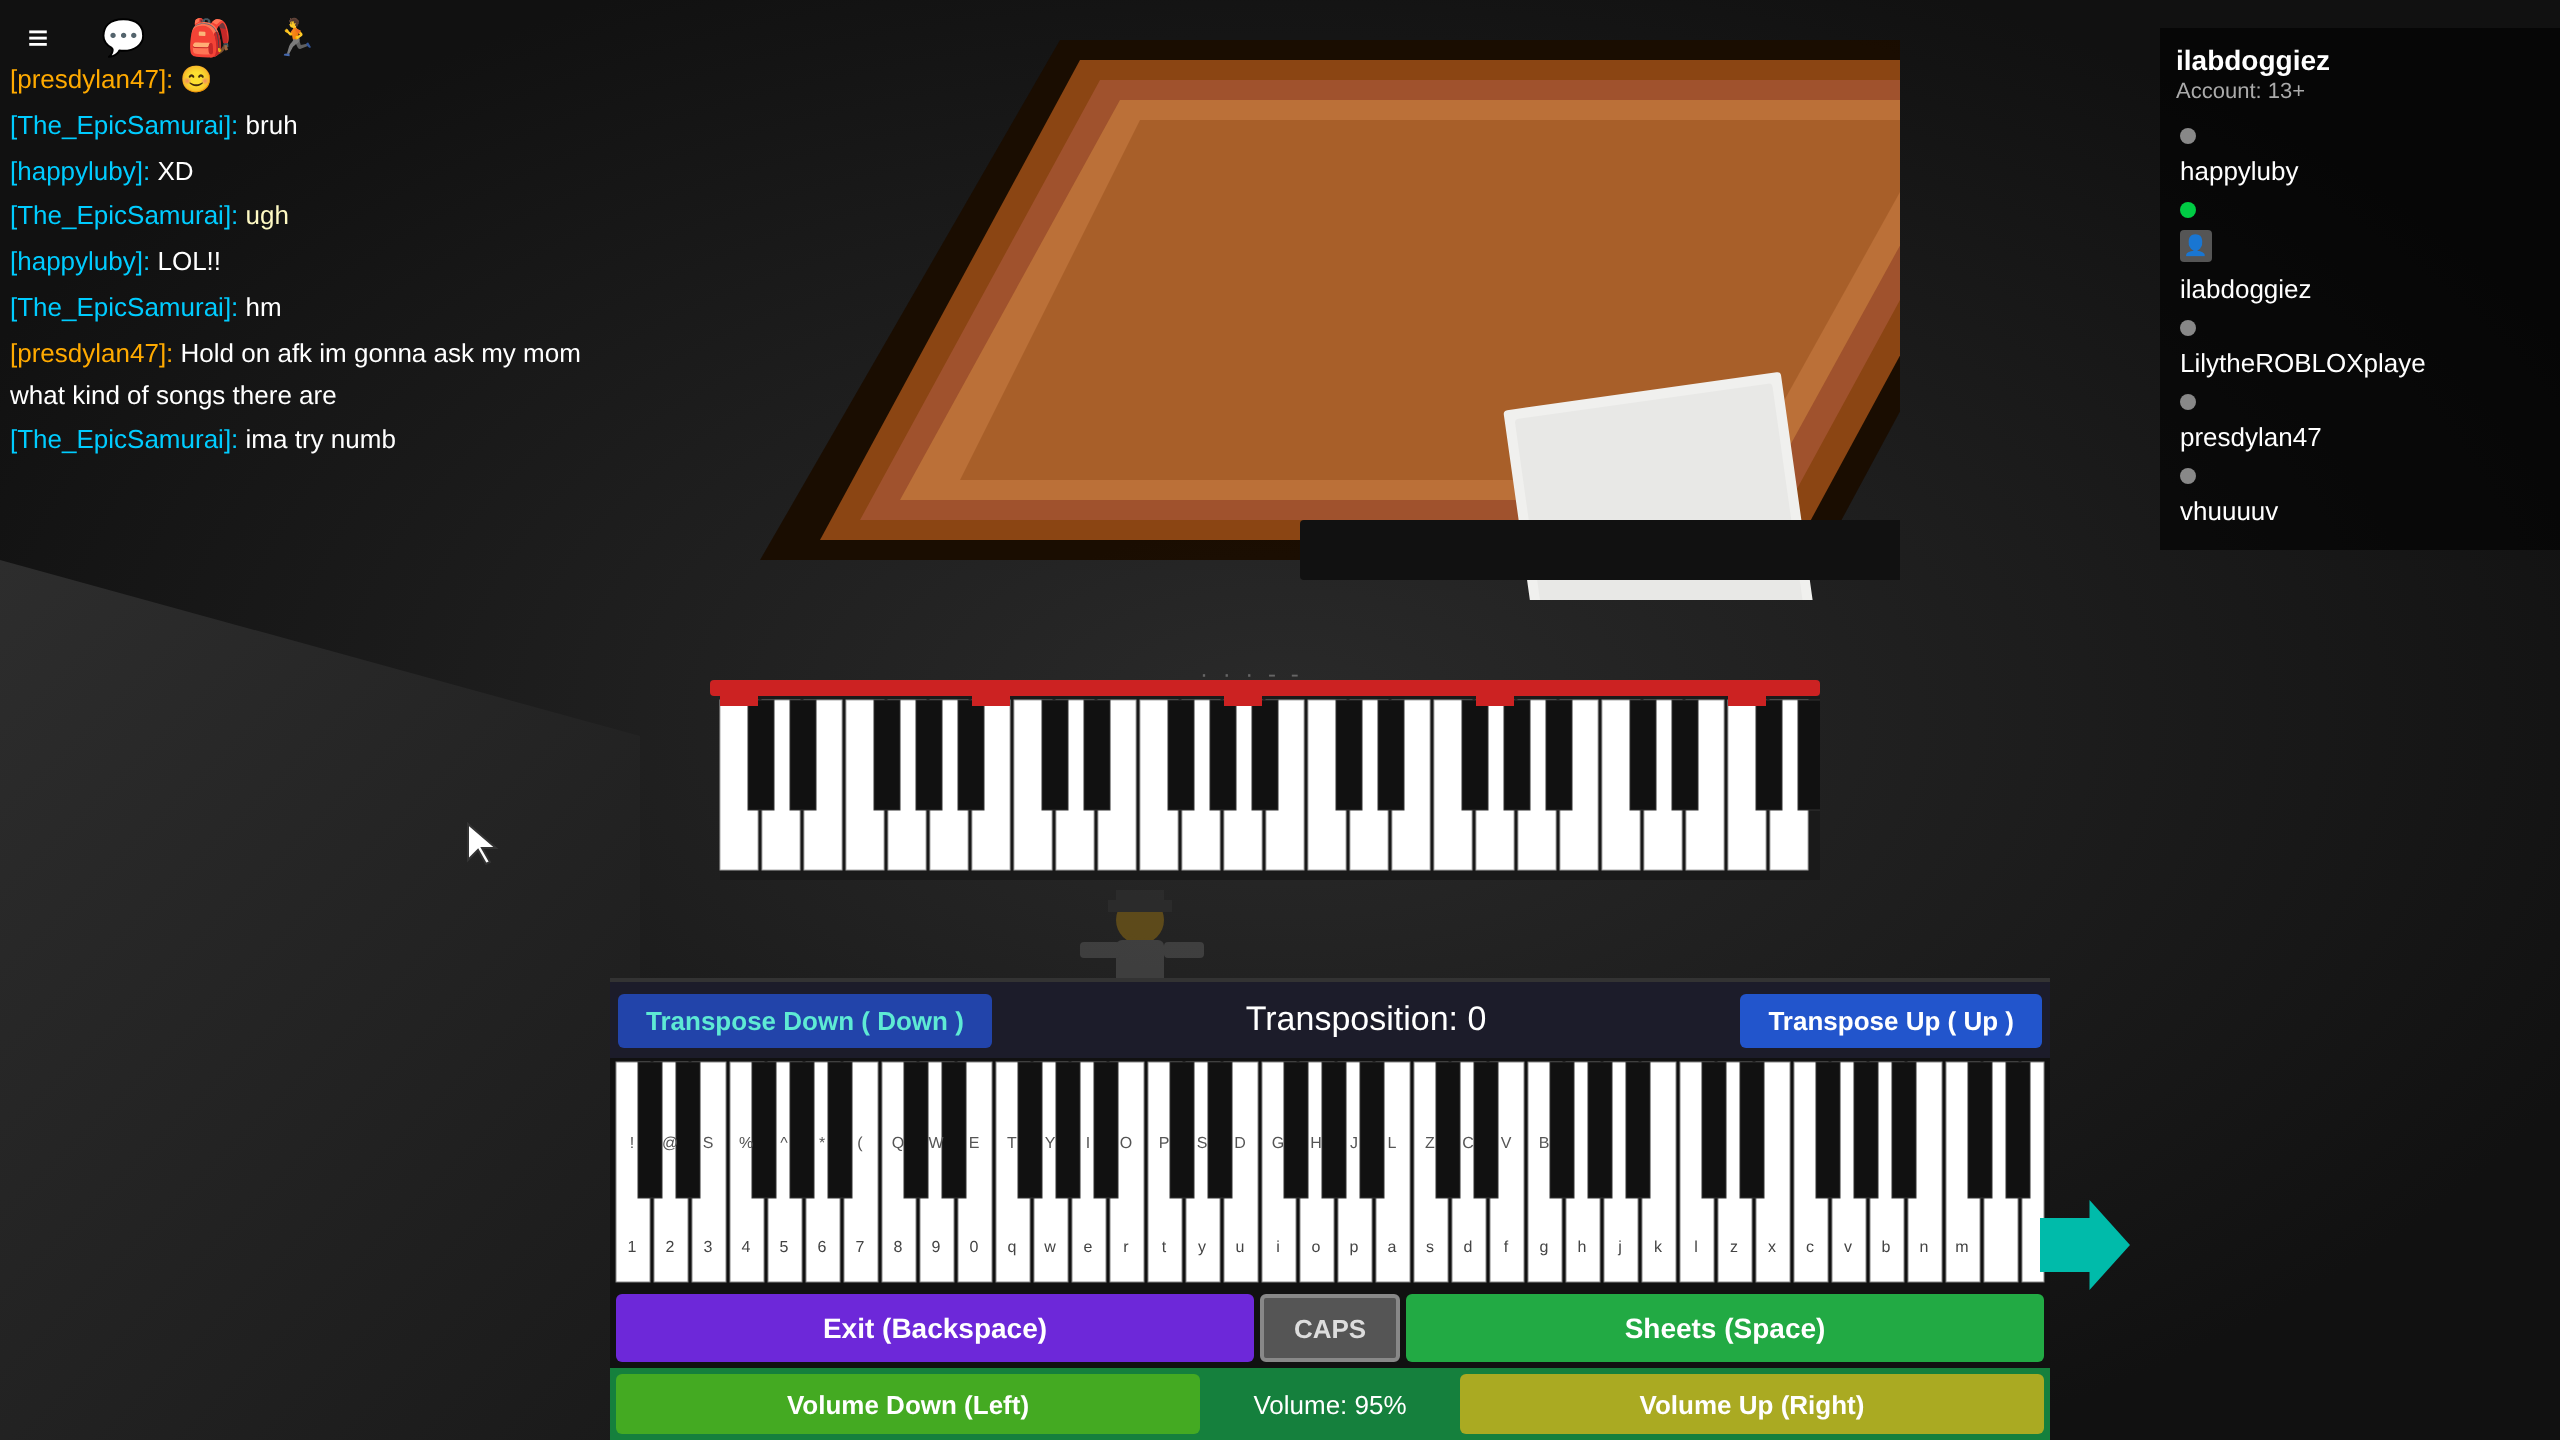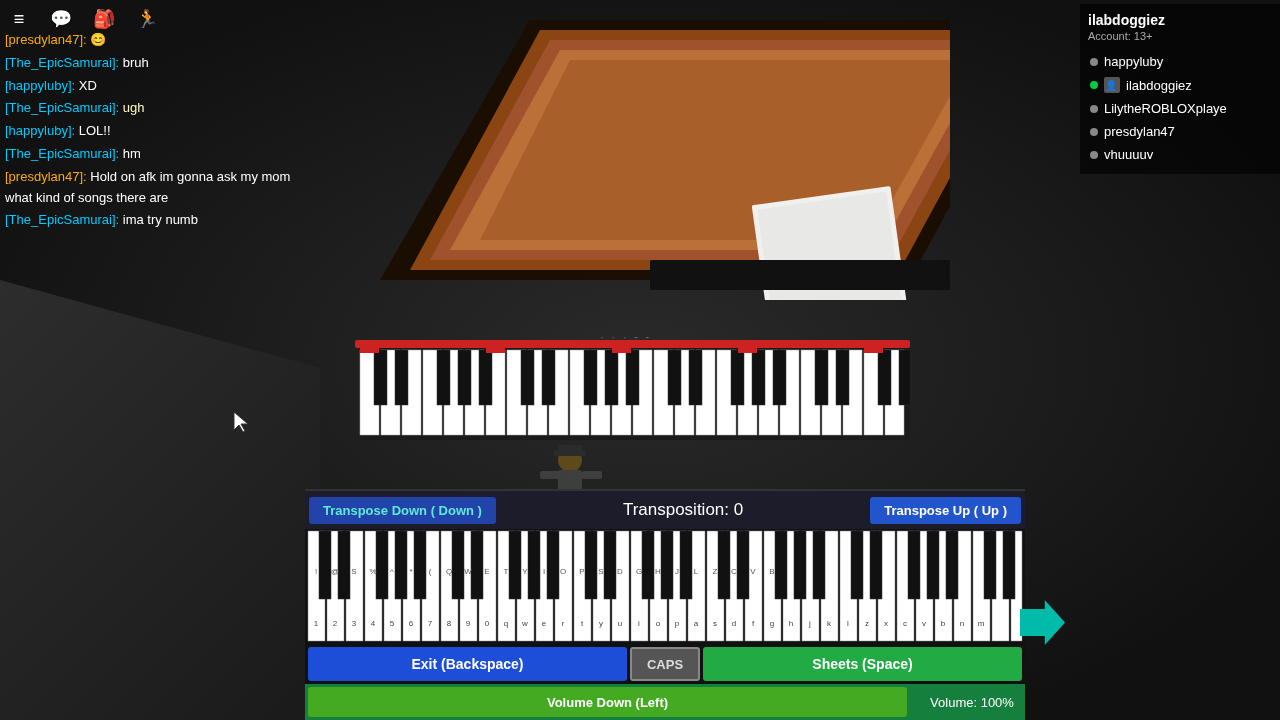--- a/index.html
+++ b/index.html
@@ -74,43 +74,44 @@
       display: flex;
       align-items: center;
       justify-content: center;
       font-size: 18px;
       cursor: pointer;
     }
 
     
     .user-panel {
       position: absolute;
-      top: 4px;
+      top: 14px;
       right: 0;
       width: 200px;
       background: rgba(0,0,0,0.6);
       padding: 8px;
       color: white;
       font-size: 13px;
     }
     .user-account {
       font-size: 14px;
       font-weight: bold;
       margin-bottom: 2px;
     }
     .user-sub {
       color: #aaa;
       font-size: 11px;
       margin-bottom: 8px;
     }
     .user-list-item {
       padding: 4px 2px;
       display: flex;
-      align-items: center;
+      align-items: flex-start;
       gap: 6px;
+      flex-direction: column;
     }
     .user-dot {
       width: 8px;
       height: 8px;
       border-radius: 50%;
       background: #888;
     }
     .user-dot.online { background: #00cc44; }
     .user-avatar-icon {
       width: 16px;
@@ -186,21 +187,21 @@
     
     .action-bar {
       display: flex;
       height: 40px;
       gap: 3px;
       padding: 3px;
       background: #111;
       align-items: center;
     }
     .btn-exit {
-      background: #1d4ed8;
+      background: #6d28d9;
       color: white;
       border: none;
       flex: 1;
       height: 34px;
       font-size: 14px;
       font-weight: bold;
       cursor: pointer;
       border-radius: 3px;
     }
     .btn-caps {
@@ -655,16 +656,17 @@
   </div>
 
   <div class="action-bar">
     <button class="btn-exit">Exit (Backspace)</button>
     <button class="btn-caps">CAPS</button>
     <button class="btn-sheets">Sheets (Space)</button>
   </div>
 
   <div class="volume-bar">
     <button class="btn-vol-down">Volume Down (Left)</button>
-    <span class="vol-label">Volume: 100%</span>
+    <span class="vol-label">Volume: 95%</span>
+    <button class="btn-vol-up">Volume Up (Right)</button>
   </div>
 
 </div>
 
 </body></html>

